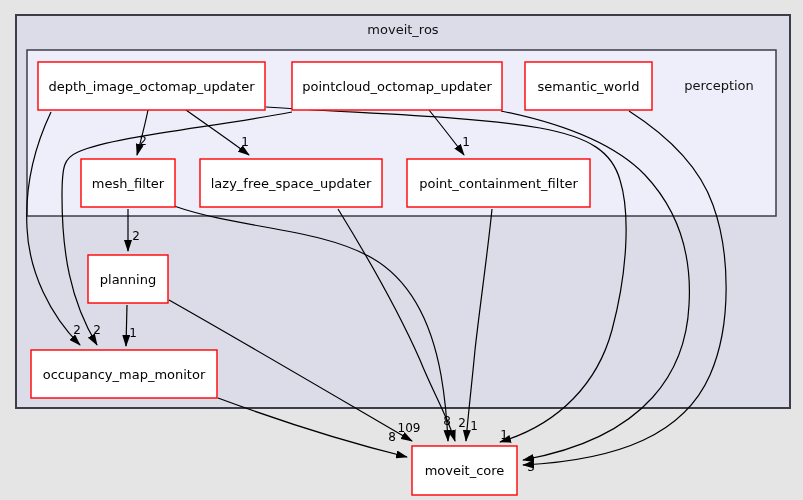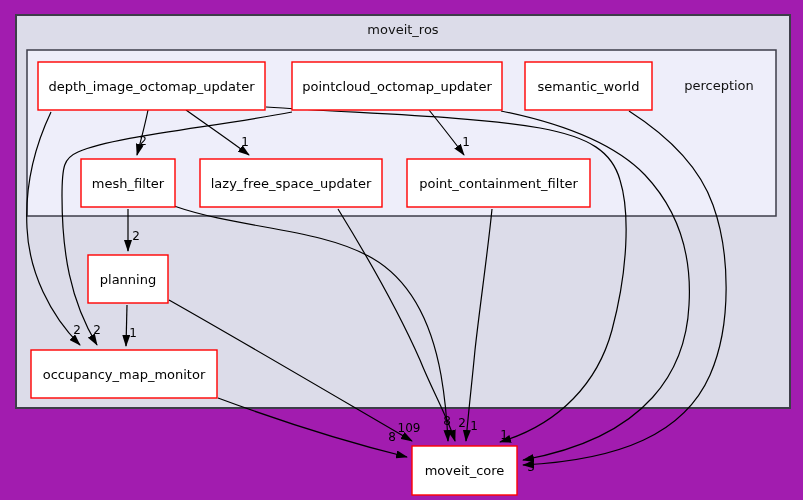--- a/index.html
+++ b/index.html
@@ -5,21 +5,21 @@
   html, body {
     margin: 0;
     padding: 0;
     background: #ffffff;
     font-family: "DejaVu Sans", sans-serif;
   }
   .stage {
     position: relative;
     width: 803px;
     height: 500px;
-    background: #a21caf;
+    background: #e5e5e5;
     overflow: hidden;
   }
   svg { display: block; }
   .cluster-outer { fill: #dcdce9; stroke: #3d3d49; stroke-width: 2; }
   .cluster-inner { fill: #eeeefa; stroke: #3d3d49; stroke-width: 1.5; }
   .cluster-label {
     font-size: 13px;
     fill: #111111;
     text-anchor: middle;
   }

